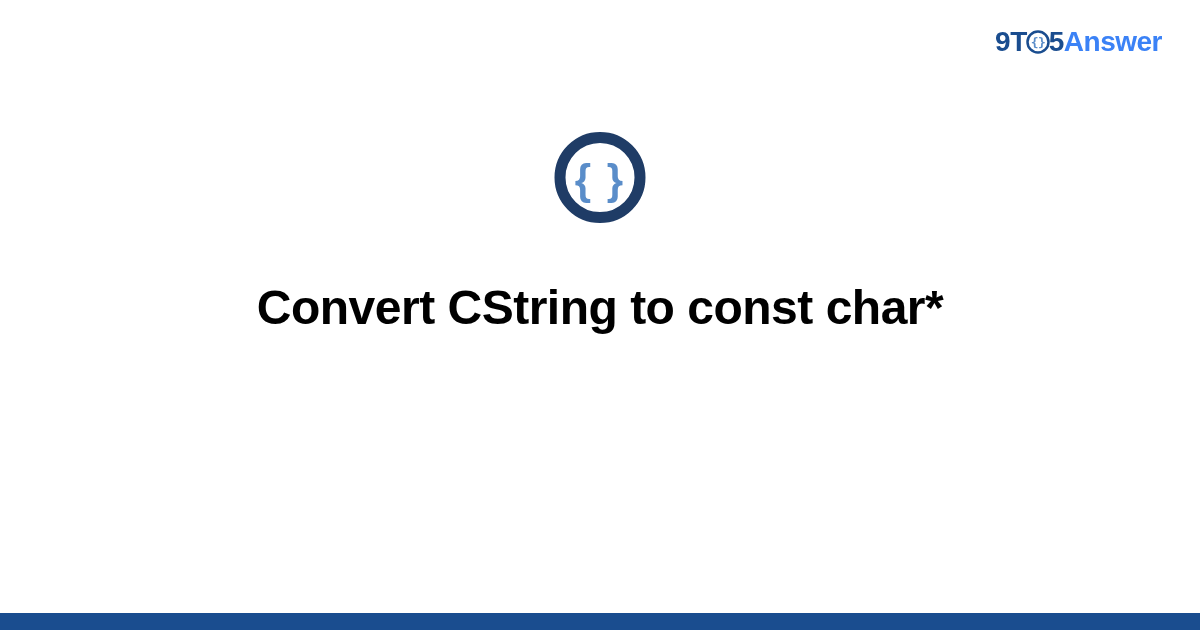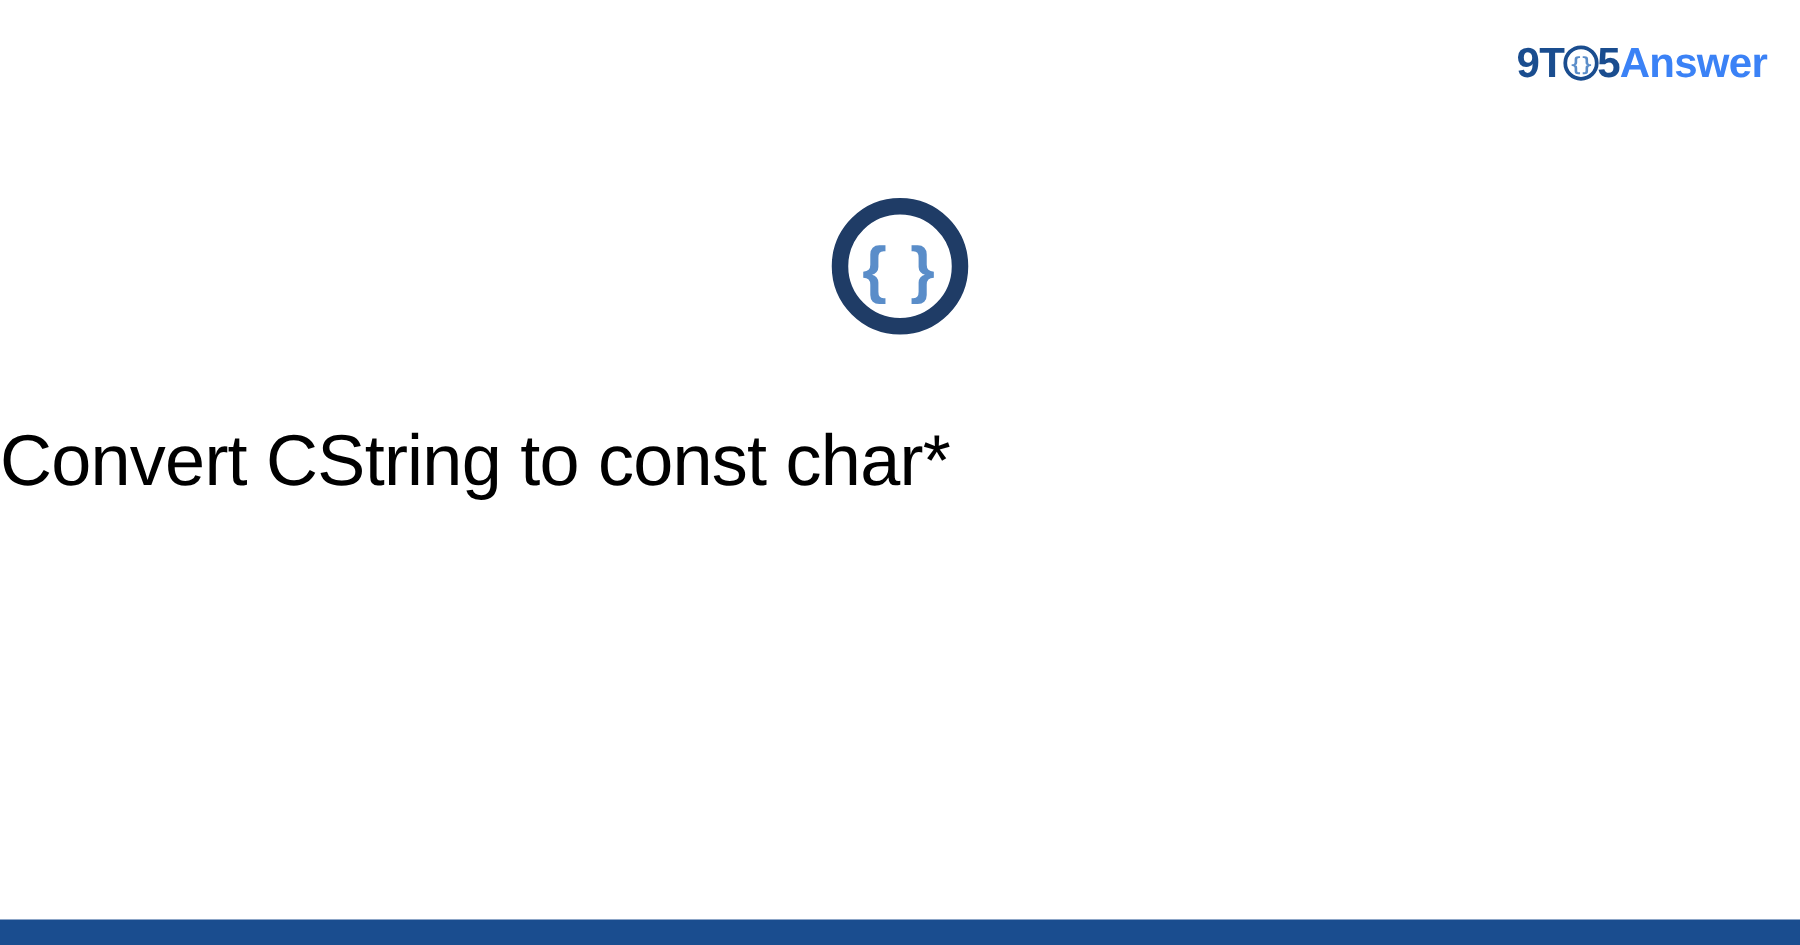--- a/index.html
+++ b/index.html
@@ -11,21 +11,21 @@
       width: 1200px;
       height: 630px;
       font-family: -apple-system, BlinkMacSystemFont, "Segoe UI", Helvetica, Arial, sans-serif;
       background: #ffffff;
       position: relative;
       overflow: hidden;
     }
     .site-logo {
       position: absolute;
       top: 26px;
-      right: 22px;
+      right: 38px;
       font-size: 28px;
       font-weight: 700;
       letter-spacing: -0.5px;
       color: #1a4d8f;
       margin-left: 40px;
     }
     .site-logo .nine {
       color: #1a4d8f;
     }
     .site-logo .t {
@@ -54,23 +54,23 @@
       transform: translateX(-50%);
     }
     .center-icon svg {
       display: block;
     }
     .title {
       position: absolute;
       top: 280px;
       left: 0;
       right: 0;
-      text-align: left;
+      text-align: center;
       font-size: 48px;
-      font-weight: 400;
+      font-weight: 700;
       color: #000000;
       letter-spacing: -0.5px;
     }
     .bottom-bar {
       position: absolute;
       bottom: 0;
       left: 0;
       right: 0;
       height: 17px;
       background: #1a4d8f;

